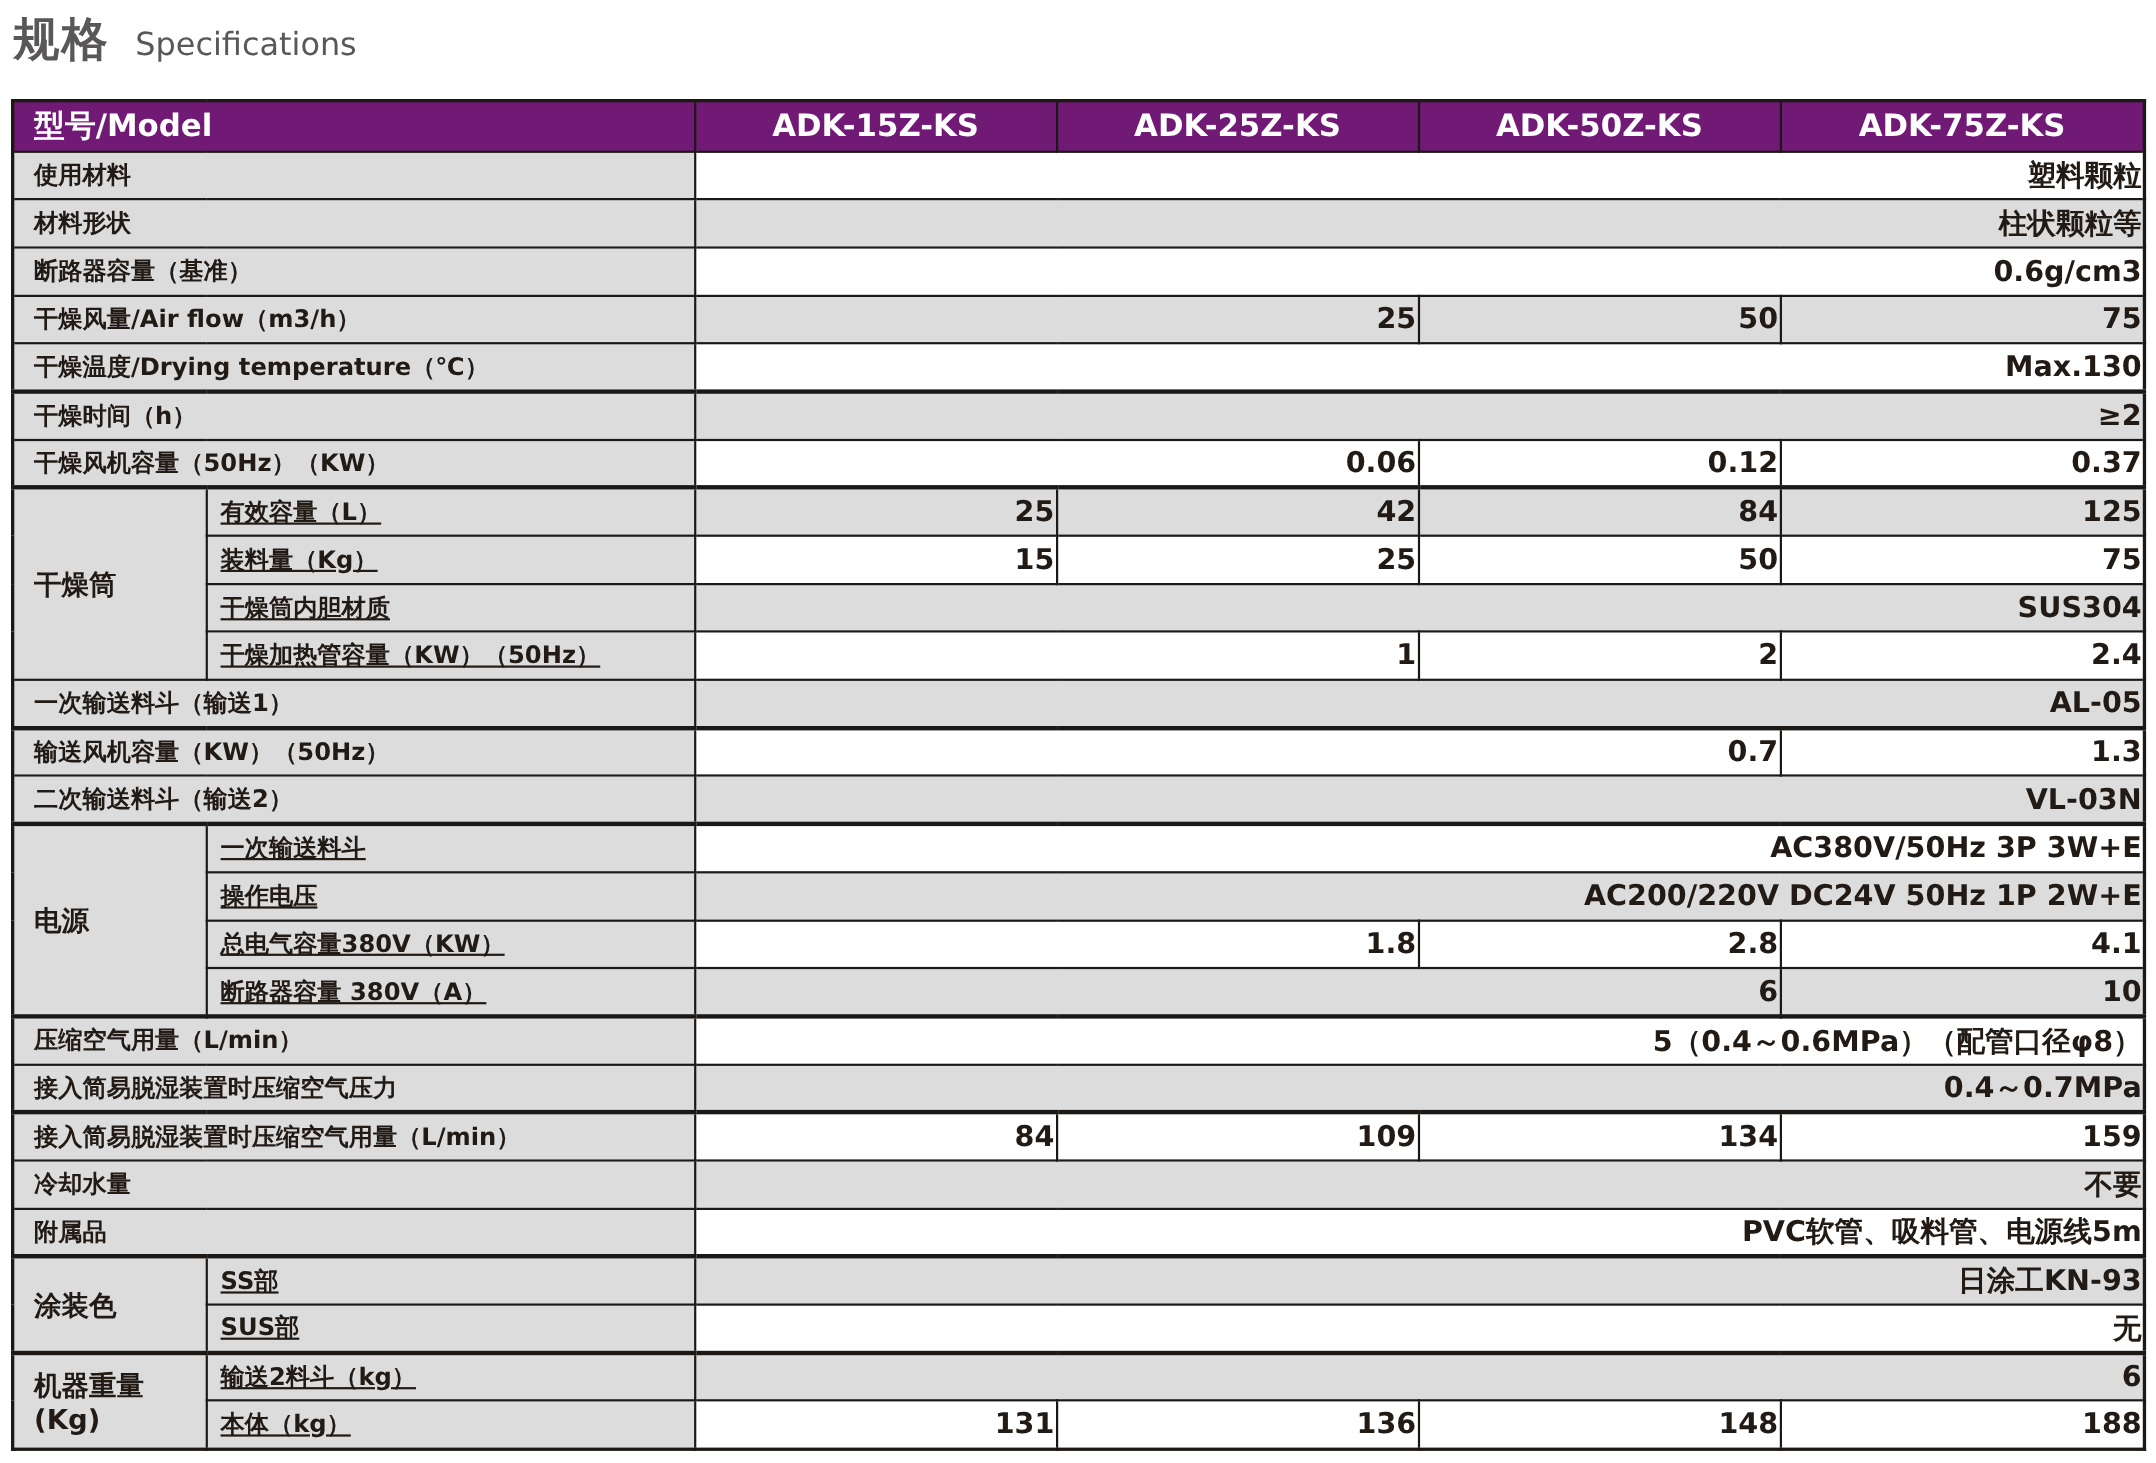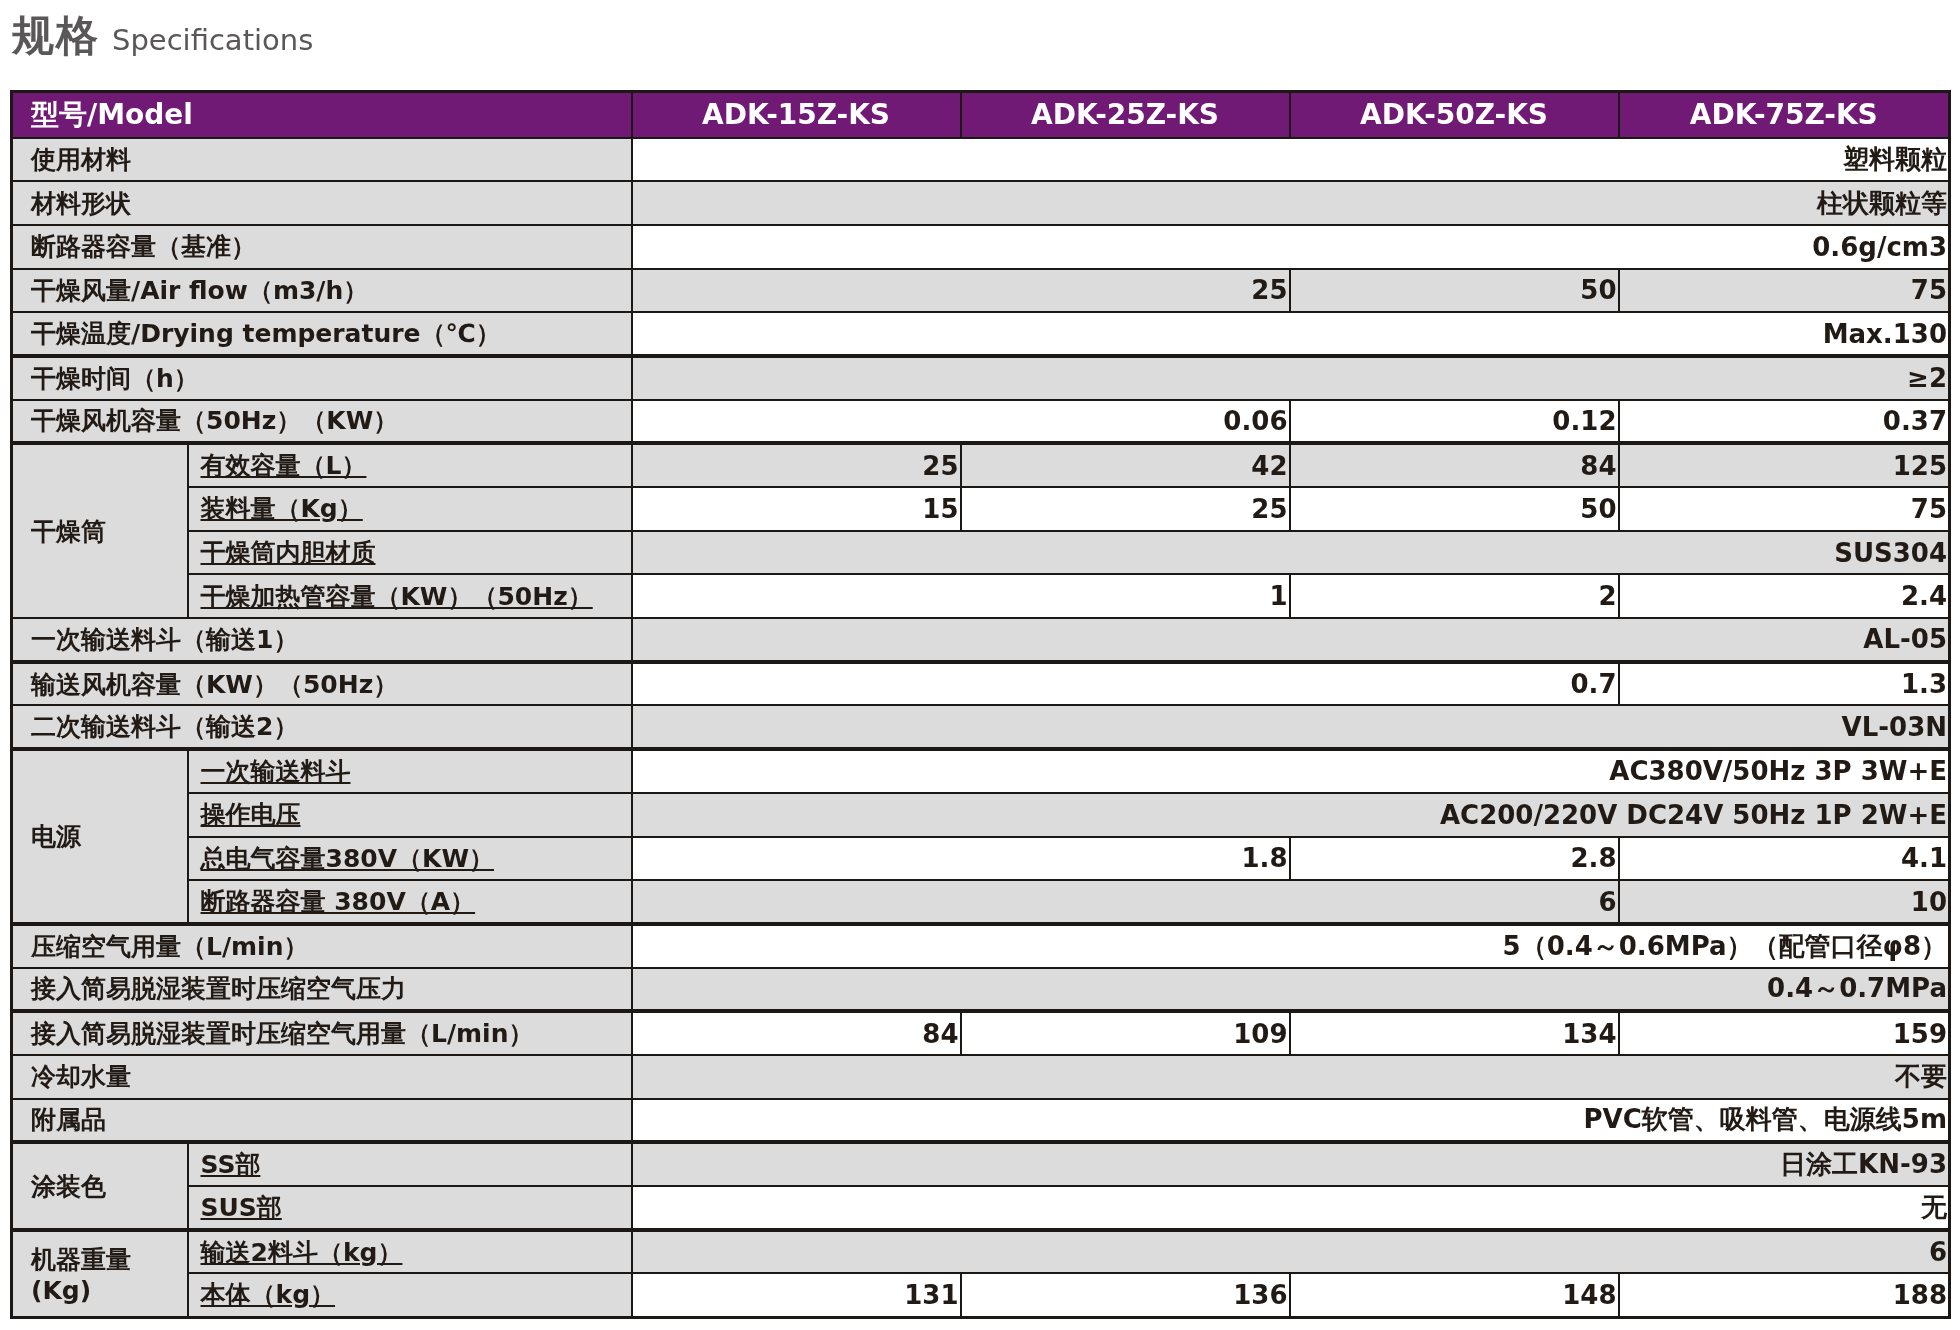--- a/index.html
+++ b/index.html
@@ -15,21 +15,21 @@
     width: 1960px;
     height: 1330px;
     overflow: hidden;
   }
   .title-bar {
     position: absolute;
     top: 8px;
     left: 12px;
     display: flex;
     align-items: baseline;
-    gap: 12px;
+    gap: 23px;
     color: #595757;
   }
   .title-zh {
     font-size: 42px;
     font-weight: 700;
     letter-spacing: 2px;
   }
   .title-en {
     font-size: 29px;
     font-weight: 500;
@@ -68,21 +68,21 @@
     font-size: 26px;
     font-weight: 700;
     vertical-align: middle;
     overflow: hidden;
     white-space: nowrap;
   }
   td.label-cell {
     text-align: left;
     padding-left: 18px;
     background: #dcdcdd;
-    font-size: 25px;
+    font-size: 22px;
   }
   td.label-cell.sub { padding-left: 12px; text-decoration: underline; }
   td.group-cell {
     text-align: left;
     padding-left: 18px;
     background: #dcdcdd;
     font-size: 25px;
     white-space: pre-line;
     vertical-align: middle;
   }

